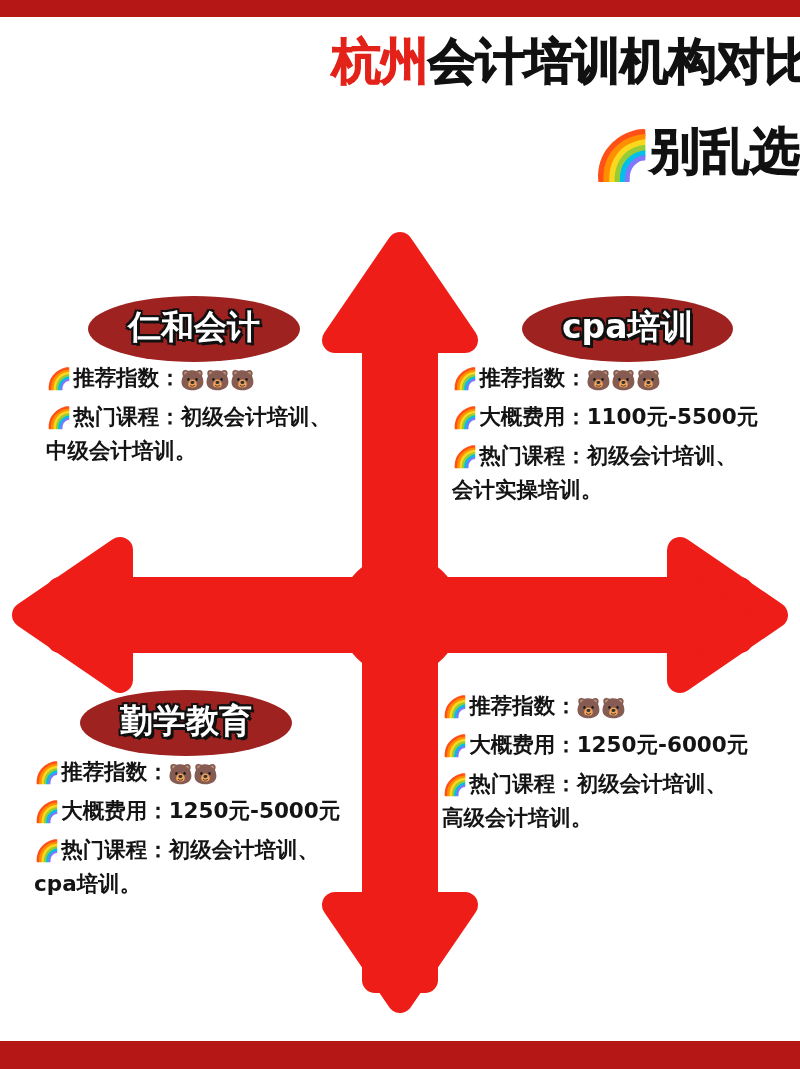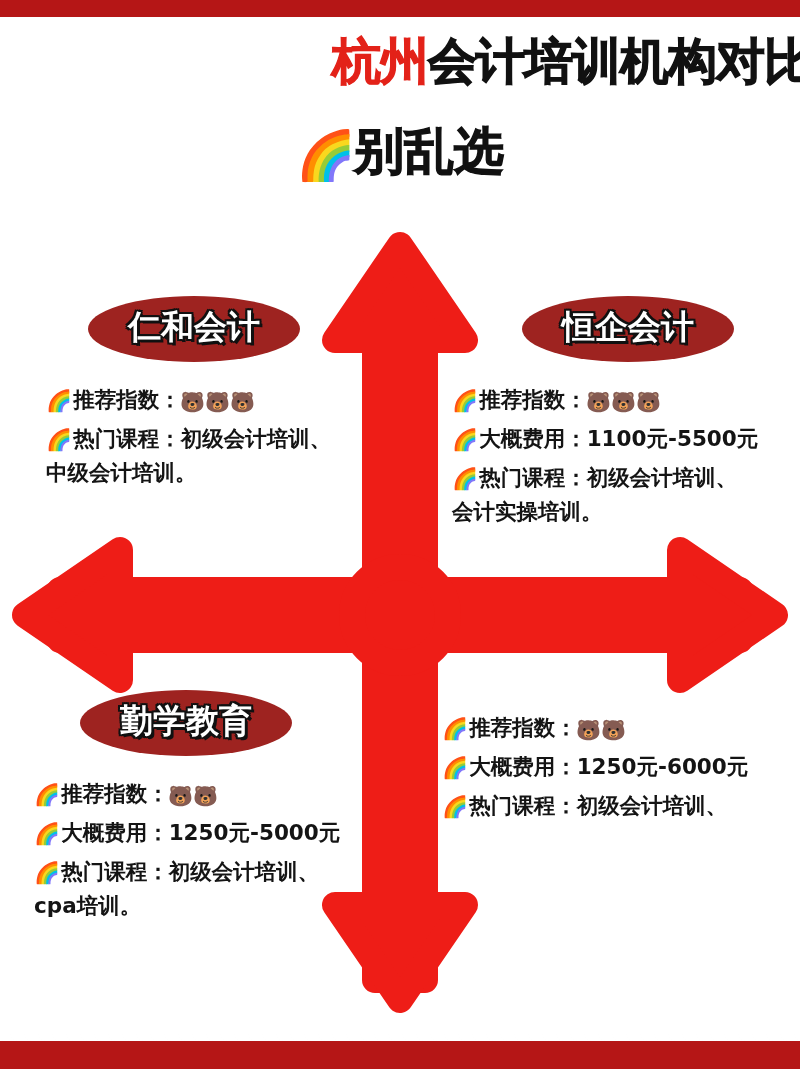--- a/index.html
+++ b/index.html
@@ -75,21 +75,21 @@
   }
   .headline .hl-red {
     color: #e32219;
     -webkit-text-stroke: 1.2px #e32219;
   }
   .subline-wrap {
     position: absolute;
     top: 118px;
     left: 0;
     width: 800px;
-    text-align: center;
+    text-align: right;
     z-index: 6;
   }
   .subline {
     font-family: "DejaVu Sans", "Liberation Sans", sans-serif;
     font-size: 50px;
     font-weight: bold;
     color: #111111;
     -webkit-text-stroke: 1.2px #111111;
     white-space: nowrap;
     display: inline-block;
@@ -140,21 +140,20 @@
     color: #ffffff;
     white-space: nowrap;
     text-shadow:
       -2px 0 #111, 2px 0 #111, 0 -2px #111, 0 2px #111,
       -2px -2px #111, 2px -2px #111, -2px 2px #111, 2px 2px #111,
       3px 3px 0 #111;
     text-align: center;
   }
 
   .details {
-    margin-top: 22px;
     font-family: "DejaVu Sans", "Liberation Sans", sans-serif;
     font-size: 21.5px;
     font-weight: bold;
     color: #141414;
     line-height: 1.52;
   }
   .details .row {
     white-space: nowrap;
     margin-bottom: 5px;
   }
@@ -222,21 +221,21 @@
         <span class="rb">🌈</span><span>推荐指数：</span><span class="bears">🐻🐻🐻</span>
       </div>
       <div class="row wrap">
         <span class="rb">🌈</span><span>热门课程：</span><span>初级会计培训、</span><br><span>中级会计培训。</span>
       </div>
     </div>
   </div>
 
   <div class="card card-tr">
     <div class="pill pill-tr">
-      <span class="pill-label">恒企会计</span>
+      <span class="pill-label">cpa培训</span>
     </div>
     <div class="details">
       <div class="row">
         <span class="rb">🌈</span><span>推荐指数：</span><span class="bears">🐻🐻🐻</span>
       </div>
       <div class="row">
         <span class="rb">🌈</span><span>大概费用：</span><span class="value">1100元-5500元</span>
       </div>
       <div class="row wrap">
         <span class="rb">🌈</span><span>热门课程：</span><span>初级会计培训、</span><br><span>会计实操培训。</span>
@@ -263,21 +262,21 @@
 
   <div class="card card-br">
     <div class="details">
       <div class="row">
         <span class="rb">🌈</span><span>推荐指数：</span><span class="bears">🐻🐻</span>
       </div>
       <div class="row">
         <span class="rb">🌈</span><span>大概费用：</span><span class="value">1250元-6000元</span>
       </div>
       <div class="row wrap">
-        <span class="rb">🌈</span><span>热门课程：</span><span>初级会计培训、</span><br>
+        <span class="rb">🌈</span><span>热门课程：</span><span>初级会计培训、</span><br><span>高级会计培训。</span>
       </div>
     </div>
   </div>
 
   <div class="band band-bottom">
     <div class="scallop"></div>
   </div>
 
 </div>
 

